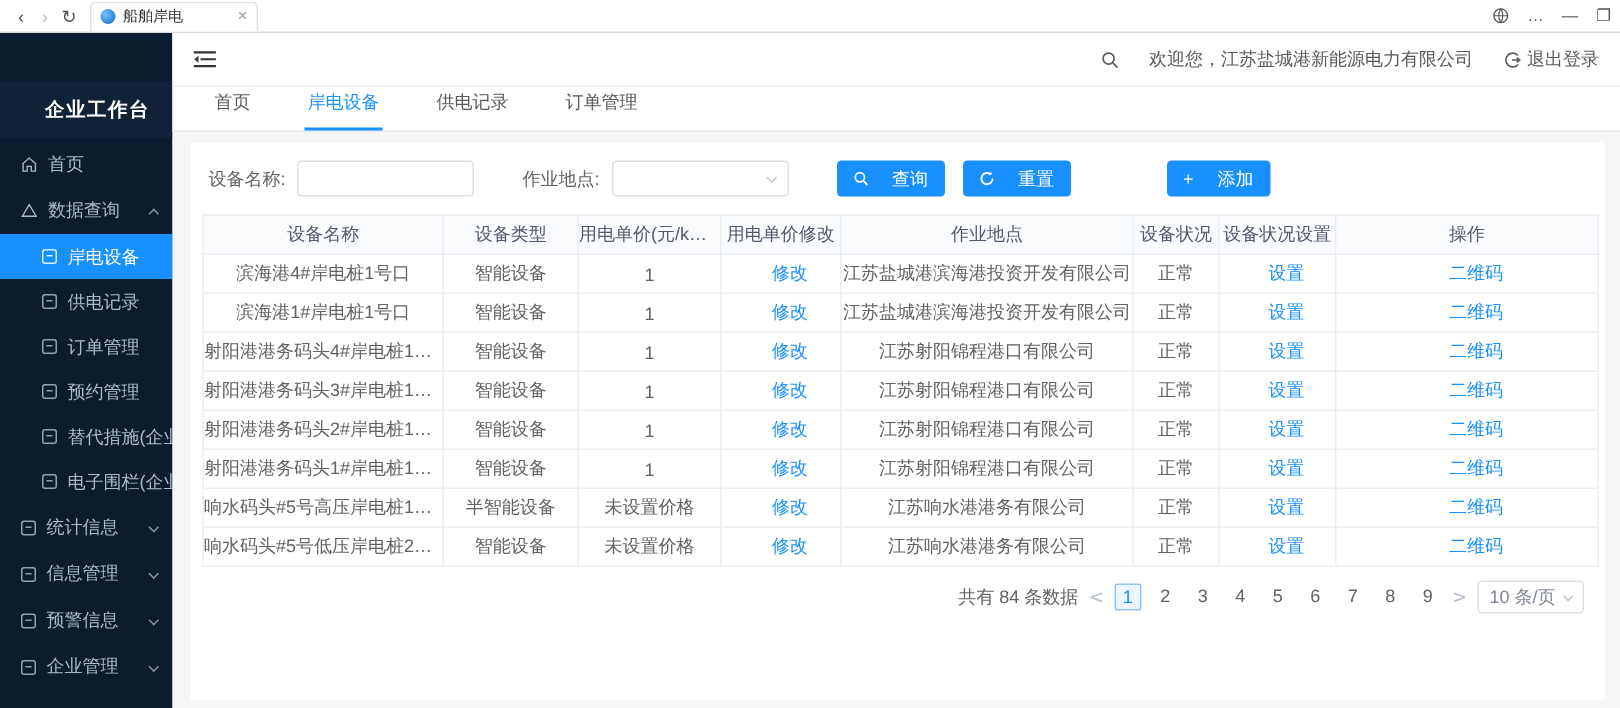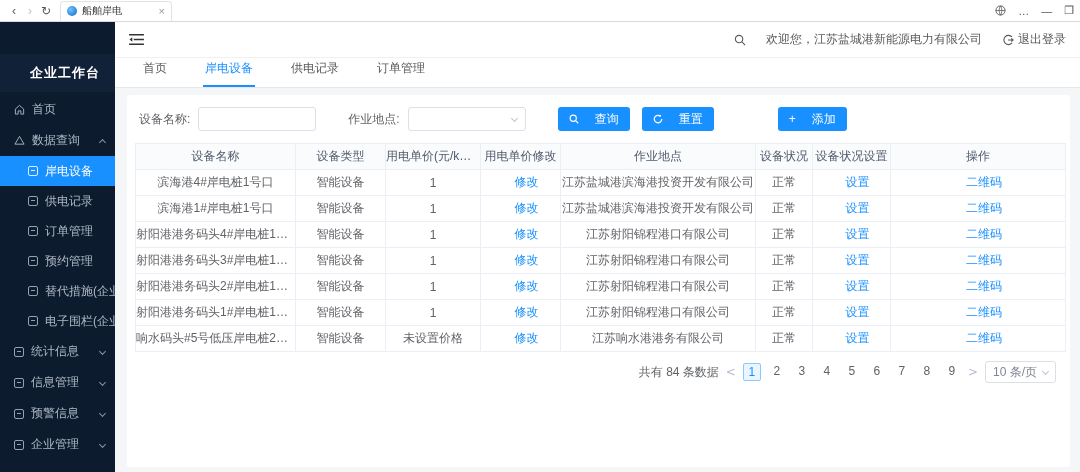--- a/index.html
+++ b/index.html
@@ -321,20 +321,30 @@
               <td>射阳港港务码头1#岸电桩1号口</td>
               <td>智能设备</td>
               <td>1</td>
               <td><a class="link">修改</a></td>
               <td>江苏射阳锦程港口有限公司</td>
               <td>正常</td>
               <td><a class="link">设置</a></td>
               <td><a class="link">二维码</a></td>
             </tr>
             <tr>
+              <td>响水码头#5号高压岸电桩1号口</td>
+              <td>半智能设备</td>
+              <td>未设置价格</td>
+              <td><a class="link">修改</a></td>
+              <td>江苏响水港港务有限公司</td>
+              <td>正常</td>
+              <td><a class="link">设置</a></td>
+              <td><a class="link">二维码</a></td>
+            </tr>
+            <tr>
               <td>响水码头#5号低压岸电桩2号口</td>
               <td>智能设备</td>
               <td>未设置价格</td>
               <td><a class="link">修改</a></td>
               <td>江苏响水港港务有限公司</td>
               <td>正常</td>
               <td><a class="link">设置</a></td>
               <td><a class="link">二维码</a></td>
             </tr>
           </tbody>

